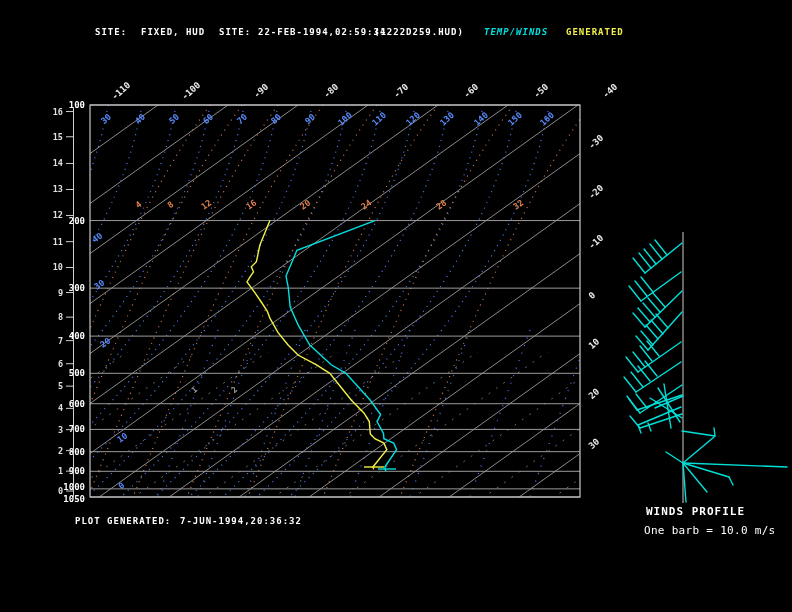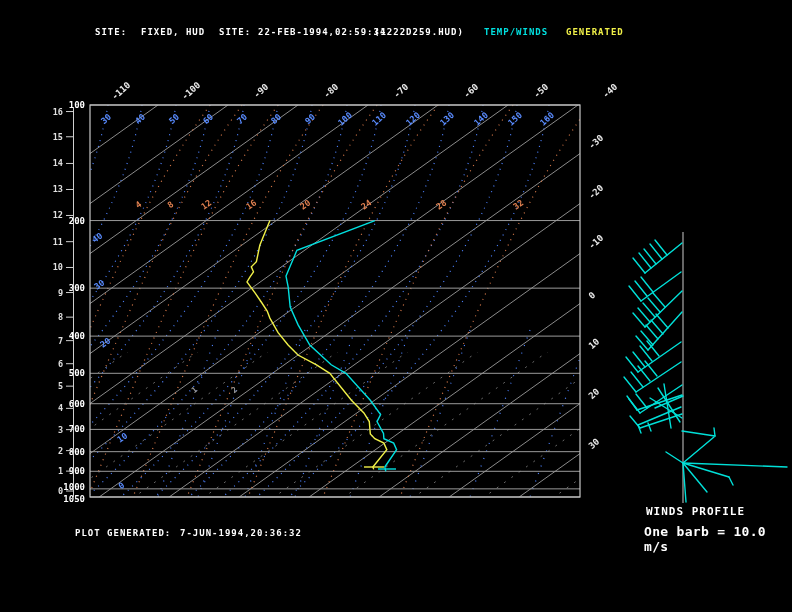--- a/index.html
+++ b/index.html
@@ -1,28 +1,28 @@
 <!DOCTYPE html>
 <html><head>
 <meta charset="utf-8">
 <style>
   html,body{margin:0;padding:0;background:#000;}
   #screen{position:relative;width:792px;height:612px;background:#000;overflow:hidden;
           font-family:"DejaVu Sans Mono",monospace;}
   .hdr{position:absolute;top:27px;left:0;width:792px;height:14px;font-size:9px;font-weight:700;
        letter-spacing:1px;color:#fff;white-space:nowrap;}
   .hdr span{position:absolute;top:0;padding-left:29px;}
-  .cyan{color:#00e0e0;}
+  .cyan{color:#00e0e0;font-style:italic;}
   .yellow{color:#f0f048;}
   .ftr{position:absolute;top:512px;left:0;width:792px;font-size:9px;font-weight:700;
        letter-spacing:1px;color:#fff;white-space:nowrap;}
-  .ftr span{position:absolute;top:16px;}
+  .ftr span{position:absolute;top:4px;}
   .wp-title{position:absolute;top:505px;left:646px;font-size:11px;font-weight:700;
             letter-spacing:1px;color:#fff;}
-  .wp-legend{position:absolute;top:524px;left:644px;font-size:13px;font-weight:700;
+  .wp-legend{position:absolute;top:524px;left:644px;font-size:11px;font-weight:400;
              color:#fff;letter-spacing:0.3px;}
   svg text{font-family:"DejaVu Sans Mono",monospace;}
 </style>
 </head>
 <body>
 
 <div id="screen">
 
   <div class="hdr">
     <span style="left:66px">SITE:</span>

